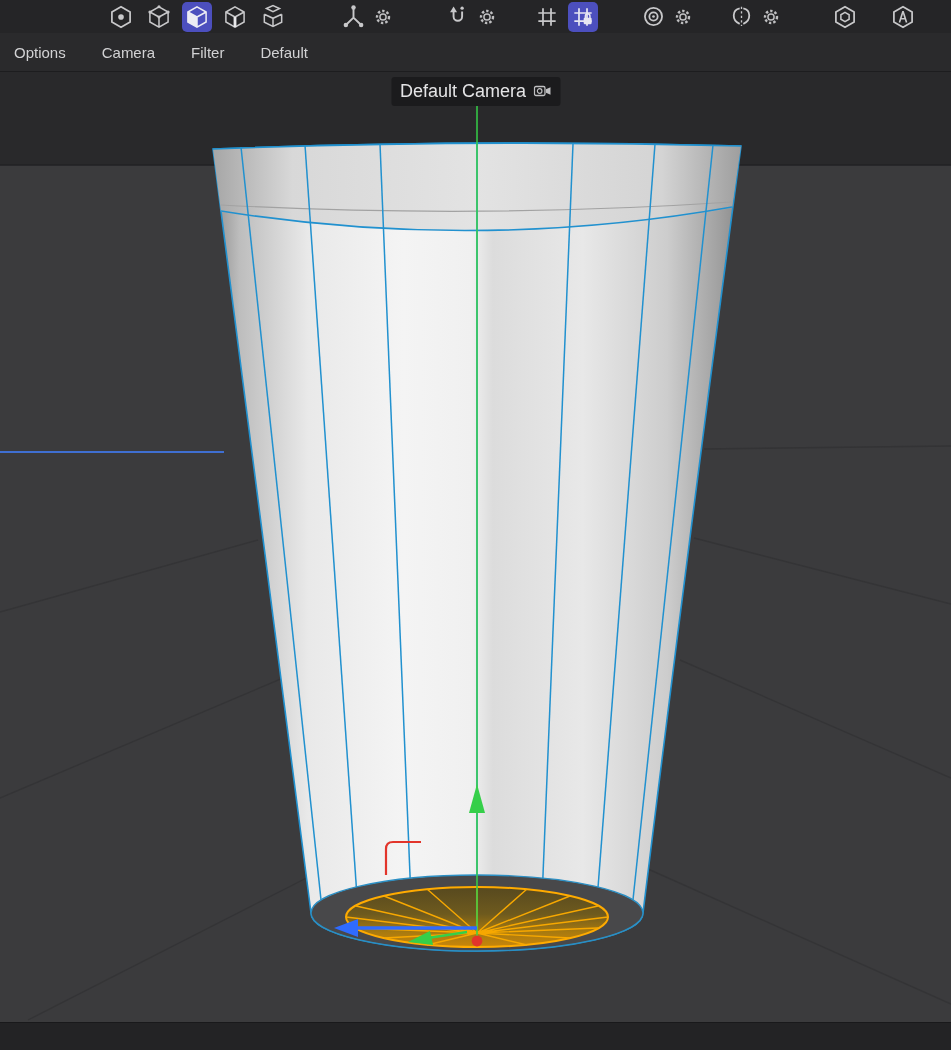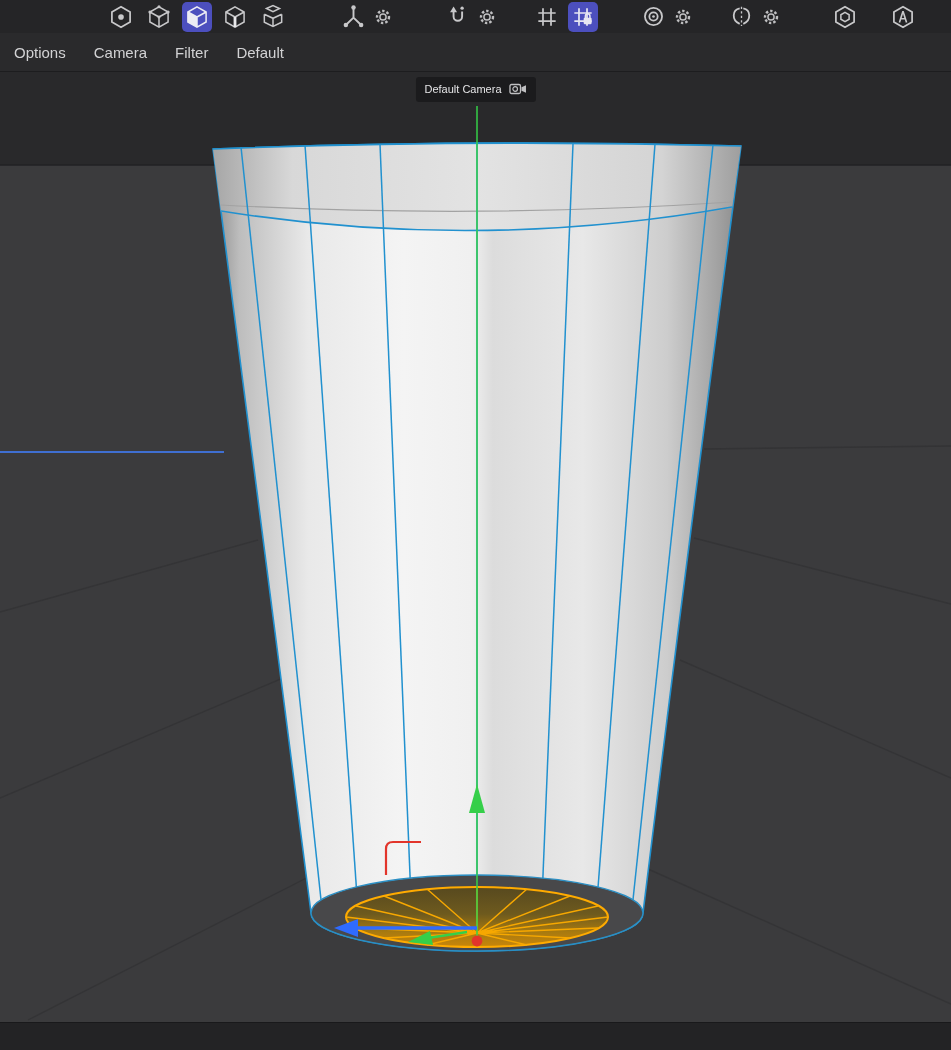--- a/index.html
+++ b/index.html
@@ -27,32 +27,32 @@
     display:flex;align-items:center;justify-content:center;border-radius:5px;
   }
   .tb-btn.hl{background:#4c4fbe;}
   .tb-btn svg{display:block;}
   .tb-gear{width:22px;height:30px;background:transparent;border:none;padding:0;
     display:flex;align-items:center;justify-content:center;}
   
   .menubar{
     position:absolute;top:33px;left:0;width:951px;height:39px;
     background:#2a2a2c;border-bottom:1px solid #1d1d1f;box-sizing:border-box;
-    display:flex;align-items:center;padding-left:14px;gap:28px;
+    display:flex;align-items:center;padding-left:14px;gap:36px;
   }
   .menu-item{font-size:15px;color:#d2d2d4;cursor:default;}
   
   .viewport{
     position:absolute;top:72px;left:0;width:951px;height:950px;
     background:#3b3b3d;overflow:hidden;
   }
   .viewport svg.scene{position:absolute;top:0;left:0;}
   .camera-label{
     position:absolute;top:5px;left:50%;transform:translateX(-50%);
-    background:#1b1b1d;color:#e4e4e6;font-size:11px;line-height:1;
+    background:#1b1b1d;color:#e4e4e6;font-size:18px;line-height:1;
     padding:5px 8px 6px 9px;border-radius:3px;display:flex;align-items:center;gap:7px;
     z-index:2;white-space:nowrap;
   }
   
   .bottombar{
     position:absolute;top:1022px;left:0;width:951px;height:28px;
     background:#232325;border-top:1px solid #19191b;box-sizing:border-box;
   }
 </style>
 </head>

